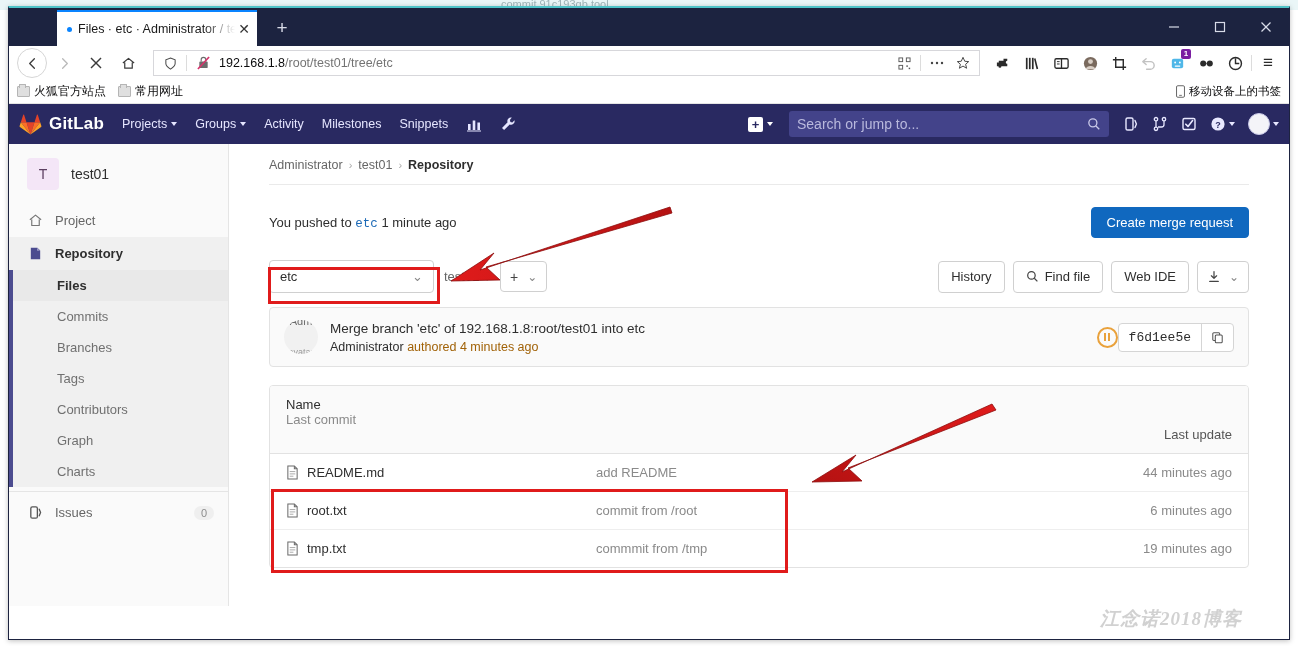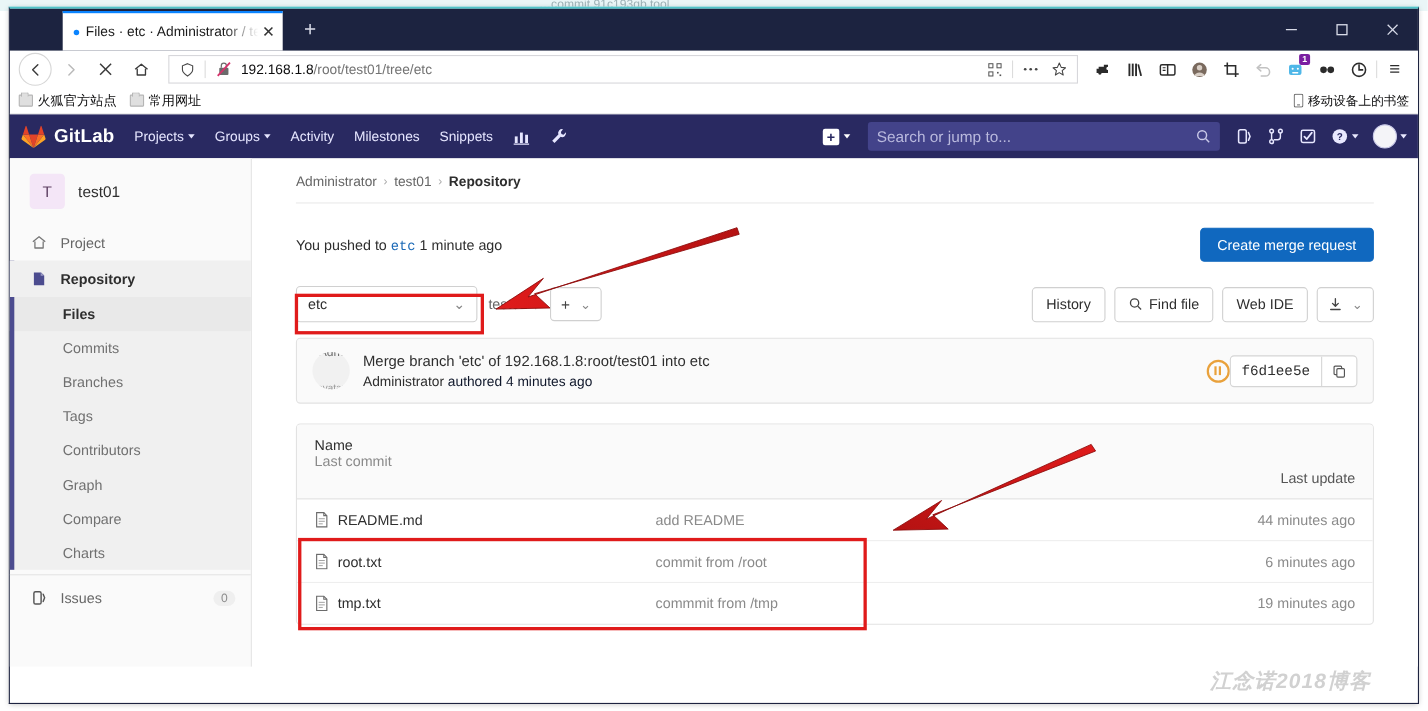--- a/index.html
+++ b/index.html
@@ -250,21 +250,21 @@
     width: 34px; height: 34px; border-radius: 50%; background: #f1f1f1;
     color: #6b6b6b; font-size: 11px; display: flex; align-items: center;
     justify-content: center; overflow: hidden; flex: 0 0 auto; line-height: 11px;
     flex-direction: column;
     gap: 20px;
   }
   .cav i { font-style: normal; font-size: 9px; color: #999; }
   .commit-texts { min-width: 0; }
   .commit-title { font-size: 13.5px; color: #2e2e2e; white-space: nowrap; }
   .commit-sub { font-size: 12.5px; color: #2e2e2e; margin-top: 4px; }
-  .commit-sub .dim { color: #0f172a; }
+  .commit-sub .dim { color: #a16207; }
   .commit-right { margin-left: auto; display: flex; align-items: center; }
   .ci-pending {
     width: 21px; height: 21px; border-radius: 50%; border: 2px solid #e9a13b;
     display: flex; align-items: center; justify-content: center;
   }
   .ci-pending span { width:2px; height:8px; background:#e9a13b; display:inline-block; margin:0 1px; }
   .sha-group { display: flex; align-items: stretch; border: 1px solid #d5d5d5; border-radius: 4px; overflow: hidden; background: #fff; }
   .sha {
     font-family: "Liberation Mono", monospace; font-size: 13px; color: #2e2e2e;
     padding: 6px 10px; cursor: pointer;
@@ -293,21 +293,21 @@
   .c-upd { text-align: right; color: #8a8a8a; white-space: nowrap; }
   .fhead .c-upd { color: #555; }
 
   
   .anno { position: absolute; pointer-events: none; }
   .redbox { border: 3px solid #e01b1b; }
   svg.arrow { position: absolute; pointer-events: none; }
 
   .watermark {
     position: absolute; right: 8px; bottom: 4px; width: 190px; height: 36px;
-    opacity: .45; pointer-events: none;
+    opacity: .45; pointer-events: none; font-family: Liberation Serif, serif;
   }
   .watermark span {
     display: block; font-size: 19px; color: #9a9a9a; font-weight: 700;
     font-style: italic; letter-spacing: 1px;
     text-shadow: 1px 1px 0 #fff;
   }
 </style>
 </head>
 <body>
 
@@ -613,21 +613,20 @@
                 </svg>
             </span>
             <span>Repository</span>
           </div>
           <div class="side-sub cur">Files</div>
           <div class="side-sub">Commits</div>
           <div class="side-sub">Branches</div>
           <div class="side-sub">Tags</div>
           <div class="side-sub">Contributors</div>
           <div class="side-sub">Graph</div>
-          <div class="side-sub">Compare</div>
           <div class="side-sub">Charts</div>
         </div>
 
         <div class="side-div"></div>
 
         <div class="side-item">
           <span class="ico">
             <svg width="15" height="15" viewBox="0 0 16 16">
                 <rect x="3" y="2" width="7" height="12" rx="1.6" fill="none" stroke="#555" stroke-width="1.4"></rect>
                 <path d="M12 4.5 L13.4 8 L12 11.5" fill="none" stroke="#555" stroke-width="1.4" stroke-linecap="round"></path>

